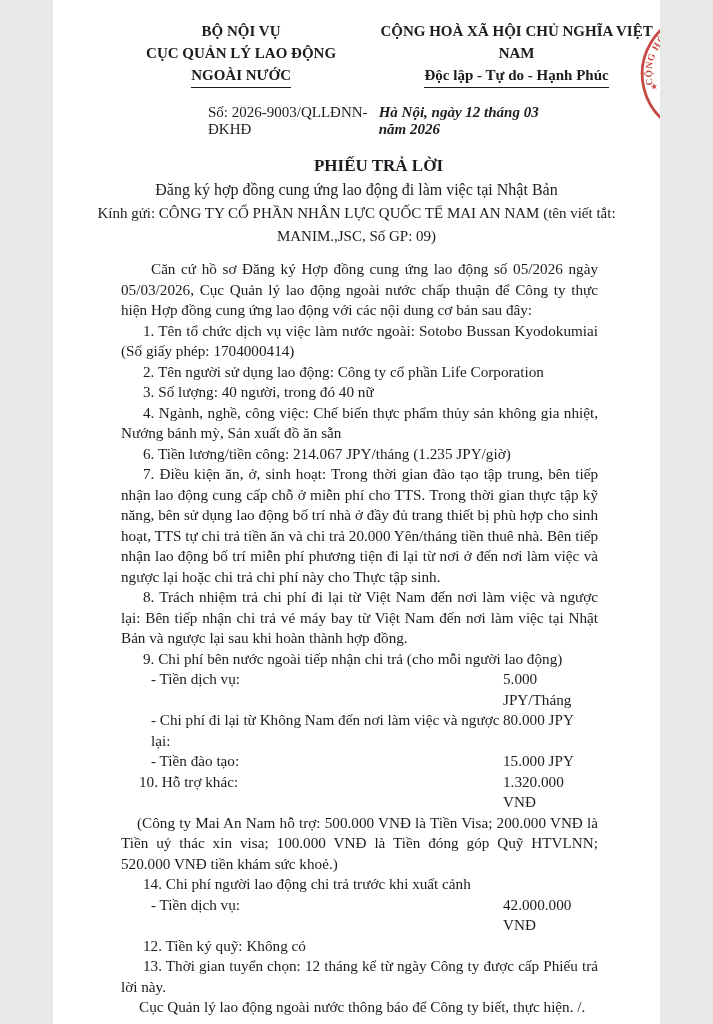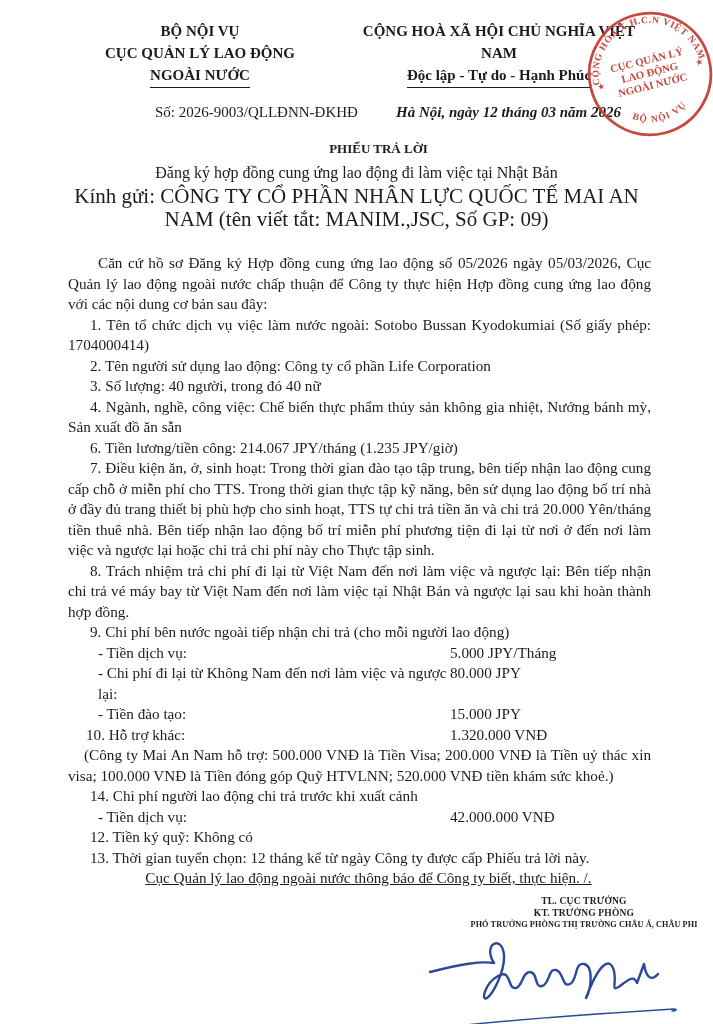--- a/index.html
+++ b/index.html
@@ -1,40 +1,40 @@
 <!DOCTYPE html>
 <html><head>
 <meta charset="utf-8">
 <style>
   html,body{margin:0;padding:0;background:#e8e8e8;}
   .page{
-    position:relative; width:713px; height:1024px; background:#ffffff;
+    position:relative; width:607px; height:1024px; background:#ffffff;
     font-family:"Liberation Serif","DejaVu Serif",serif;
     color:#1b1b20; overflow:hidden; margin:0 auto;
   }
   .header{display:flex; padding-top:20px;}
   .h-left{width:320px; margin-left:40px; text-align:center; font-weight:bold; font-size:15px; line-height:22px;}
   .h-right{width:310px; margin-left:-16px; text-align:center; font-weight:bold; font-size:15px; line-height:22px;}
   .u{display:inline-block; border-bottom:1.6px solid #1b1b20; padding-bottom:1px;}
   .meta-row{display:flex; margin-top:16px; font-size:15px;padding-left:41px;}
   .doc-num{margin-left:114px;}
   .date-line{margin-left:auto; margin-right:92px; font-style:italic; font-weight:bold;}
   .title-block{text-align:center; margin-top:16px; line-height:23px;}
-  .t-main{font-weight:bold; font-size:13px;padding-left:44px;}
+  .t-main{font-weight:bold; font-size:17px;padding-left:44px;}
   .t-sub{font-weight:normal; font-size:16px; margin-top:1px;}
-  .t-recipient{font-size:21px; width:600px; margin:1px auto 16px auto;text-align:center;}
+  .t-recipient{font-size:15px; width:600px; margin:1px auto 5px auto;text-align:center;}
   .content{padding:6px 62px 0 68px; font-size:15.2px; line-height:20.5px;}
   .content p{margin:0; text-align:justify;}
   p.intro{text-indent:30px;}
   p.item{text-indent:22px;}
   .fee-row{display:flex;}
   .fee-label{flex:0 0 382px; box-sizing:border-box; padding-left:30px;}
   .fee-row.no-dash .fee-label{padding-left:18px;}
   p.note{text-indent:16px;}
-  p.plain{text-indent:18px; text-align:center;text-decoration:underline;}
+  p.plain{text-indent:18px; text-align:left;}
   .sign-block{position:relative; margin-left:438px; width:292px; text-align:center; margin-top:6px;}
   .sign-l1,.sign-l2{font-weight:bold; font-size:9.5px; line-height:12px; letter-spacing:.2px;}
   .sign-l3{font-weight:bold; font-size:8.2px; line-height:11px; letter-spacing:.1px;}
   .sign-svg{display:block; margin:2px 0 0 -14px;}
   .stamp{position:absolute; left:586px; top:10px; width:128px; height:128px; transform:rotate(-14deg); opacity:.92;}
 </style>
 </head>
 <body>
 
 <div class="page">

